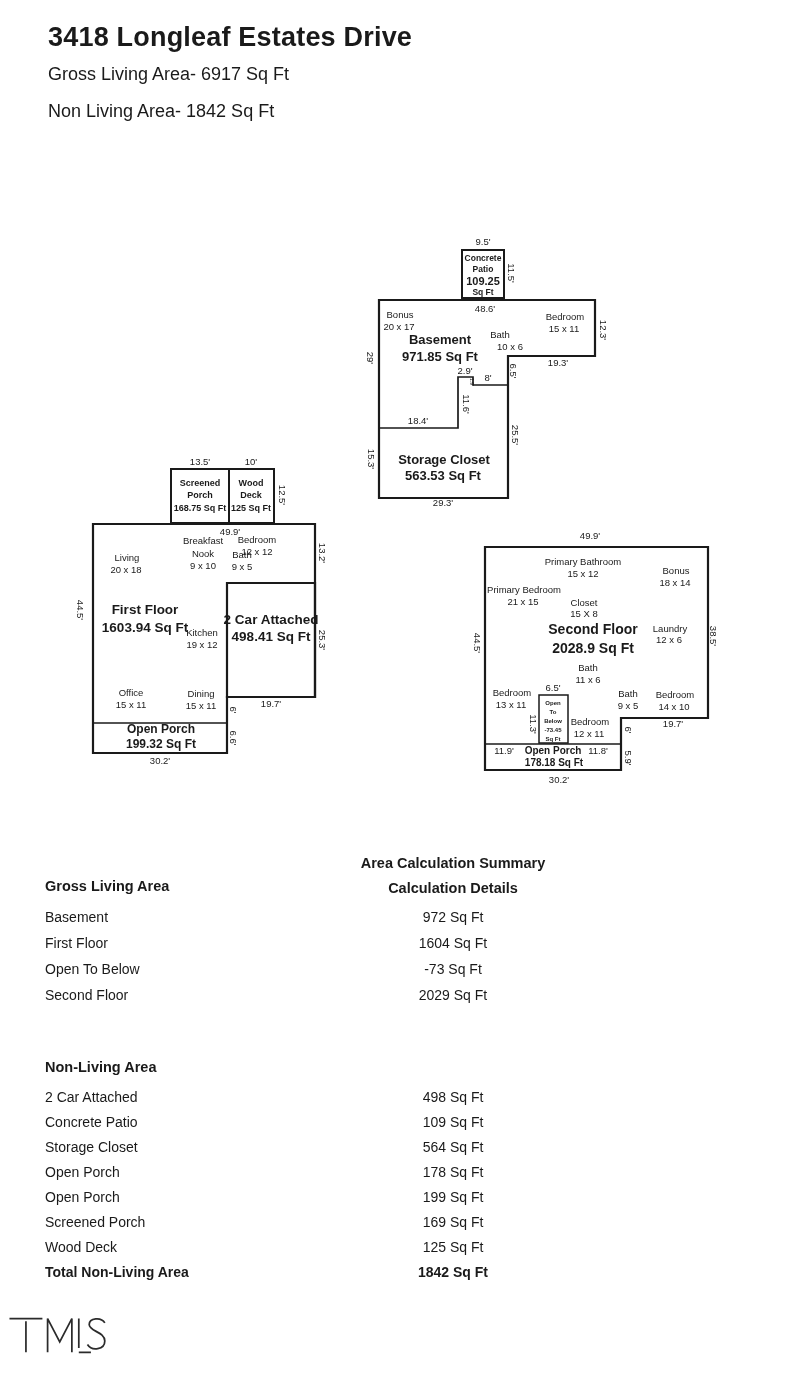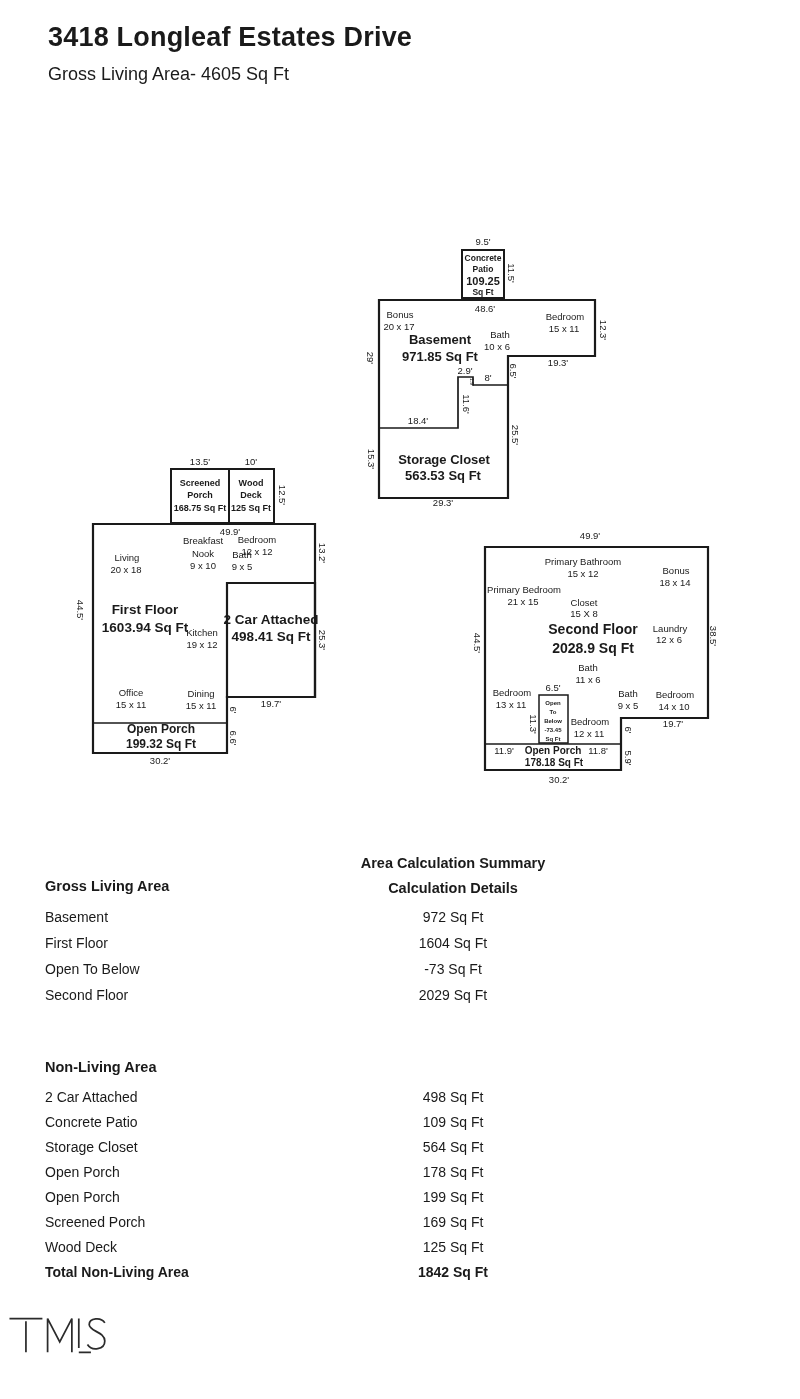--- a/index.html
+++ b/index.html
@@ -42,21 +42,22 @@
 
   
   .logo { position:absolute; left:6px; top:1312px; }
 </style>
 </head>
 <body>
 
 <div class="page">
 
   <div class="hdr-title">3418 Longleaf Estates Drive</div>
-  <div class="hdr-sub1">Gross Living Area- 4605 Sq Ft</div>
+  <div class="hdr-sub1">Gross Living Area- 6917 Sq Ft</div>
+  <div class="hdr-sub2">Non Living Area- 1842 Sq Ft</div>
 
   <svg class="plan-svg" viewBox="0 0 800 1399" fill="none" stroke="#1a1a1a">
 
     <g>
       <rect x="462" y="250" width="42" height="48" stroke-width="2"></rect>
       <polygon stroke-width="2.2" points="379,300 595,300 595,356 508,356 508,498 379,498"></polygon>
       <polyline stroke-width="1.7" points="508,385 473,385 473,377 458,377 458,428 379,428"></polyline>
     </g>
 
     <g>
@@ -83,21 +84,21 @@
       <div class="plan-label vert" style="left: 511px; top: 273px;">11.5'</div>
       <div class="plan-label" style="left: 485px; top: 309px;">48.6'</div>
       <div class="plan-label" style="left: 400px; top: 315px;">Bonus</div>
       <div class="plan-label" style="left: 399px; top: 327px;">20 x 17</div>
       <div class="plan-label" style="left: 565px; top: 317px;">Bedroom</div>
       <div class="plan-label" style="left: 564px; top: 329px;">15 x 11</div>
       <div class="plan-label vert" style="left: 603px; top: 330px;">12.3'</div>
       <div class="plan-label bold" style="left: 440px; top: 339px; font-size: 13px;">Basement</div>
       <div class="plan-label bold" style="left: 440px; top: 356px; font-size: 13px;">971.85 Sq Ft</div>
       <div class="plan-label" style="left: 500px; top: 335px;">Bath</div>
-      <div class="plan-label" style="left: 497px; top: 347px;">10 x 6</div>
+      <div class="plan-label" style="left: 510px; top: 347px;">10 x 6</div>
       <div class="plan-label" style="left: 558px; top: 363px;">19.3'</div>
       <div class="plan-label vert" style="left: 513px; top: 371px;">6.5'</div>
       <div class="plan-label vert" style="left: 370px; top: 358px;">29'</div>
       <div class="plan-label" style="left: 465px; top: 371px;">2.9'</div>
       <div class="plan-label" style="left: 488px; top: 378px;">8'</div>
       <div class="plan-label vert" style="left: 471px; top: 382px; font-size: 5px;">1.9'</div>
       <div class="plan-label vert" style="left: 466px; top: 404px;">11.6'</div>
       <div class="plan-label" style="left: 418px; top: 421px;">18.4'</div>
       <div class="plan-label vert" style="left: 371px; top: 459px;">15.3'</div>
       <div class="plan-label bold" style="left: 444px; top: 459px; font-size: 13px;">Storage Closet</div>

